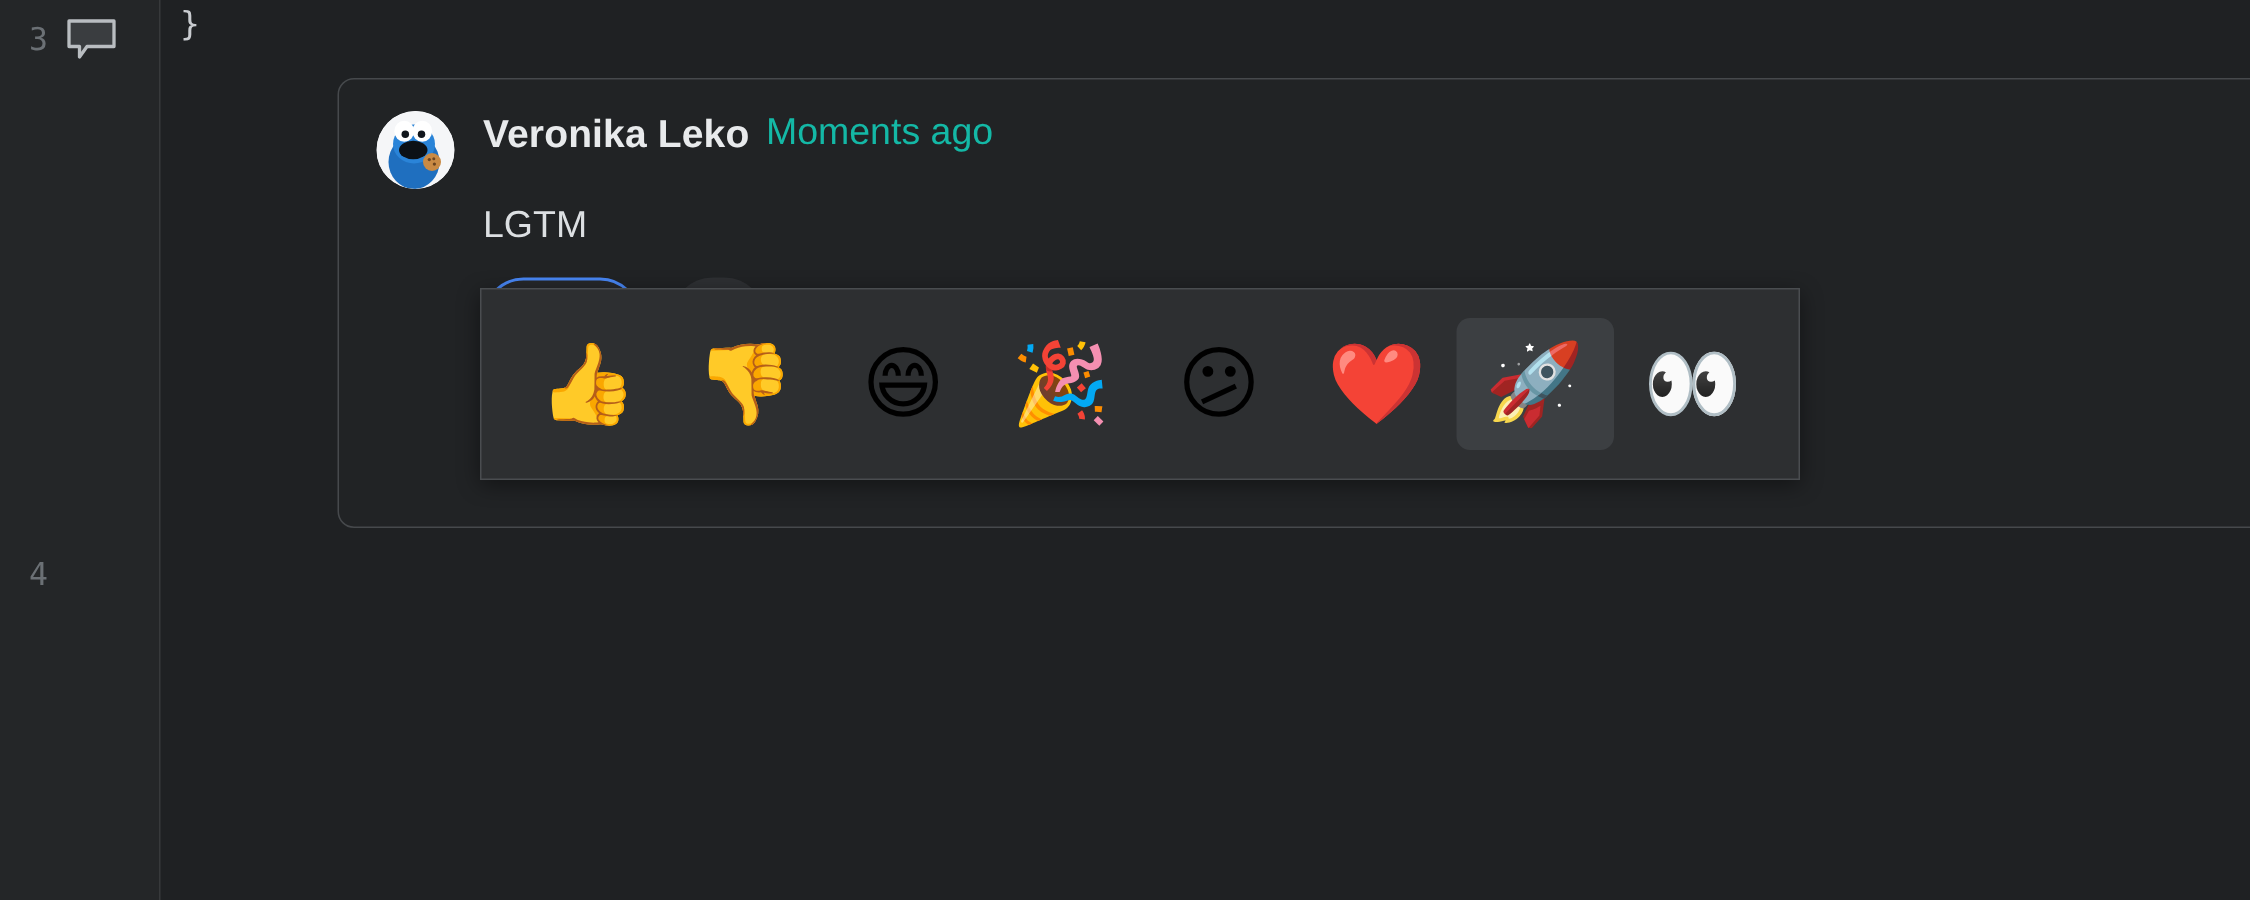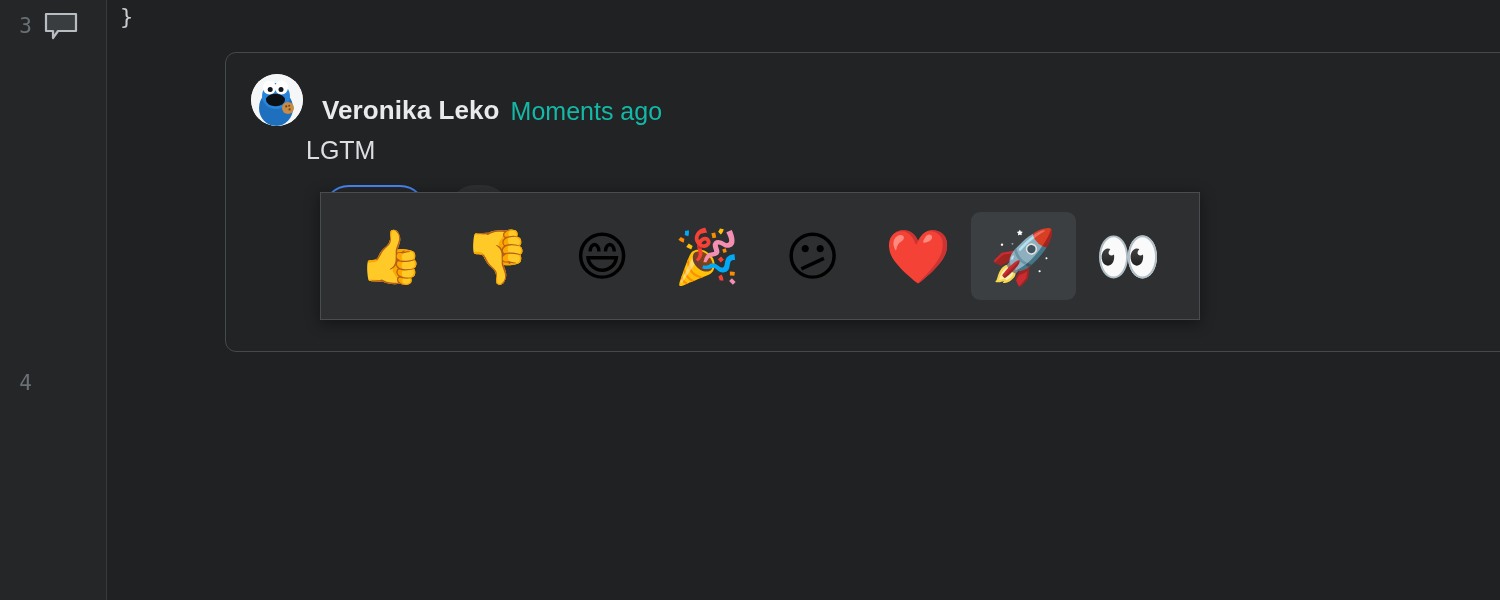--- a/index.html
+++ b/index.html
@@ -47,39 +47,39 @@
   .comment-card {
     position: absolute;
     left: 117px; top: 52px;
     width: 1400px; height: 300px;
     background: #212325;
     border: 1px solid #46494c;
     border-radius: 11px;
   }
   .card-header {
     position: absolute; left: 25px; top: 21px;
-    display: flex; align-items: flex-end;
+    display: flex; align-items: flex-start;
   }
   .avatar {
     width: 52px; height: 52px; border-radius: 50%;
     background: #f2f4f6; overflow: hidden;
     flex: 0 0 auto; position: relative;
   }
   .avatar svg { display:block; }
   .author {
     margin-left: 19px;
     font-size: 26px; font-weight: bold; color: #e8eaec;
     letter-spacing: .1px; white-space: nowrap;
   }
   .timestamp {
     margin-left: 11px;
     font-size: 25px; color: #14b8a6; white-space: nowrap;
   }
   .comment-body {
-    position: absolute; left: 80px; top: 83px;
+    position: absolute; left: 96px; top: 83px;
     font-size: 25px; color: #dcdfe2;
   }
 
   
   .reactions {
     position: absolute; left: 96px; top: 132px;
     display: flex; align-items: center; gap: 21px;
   }
   .reaction-pill {
     height: 54px; min-width: 105px;

